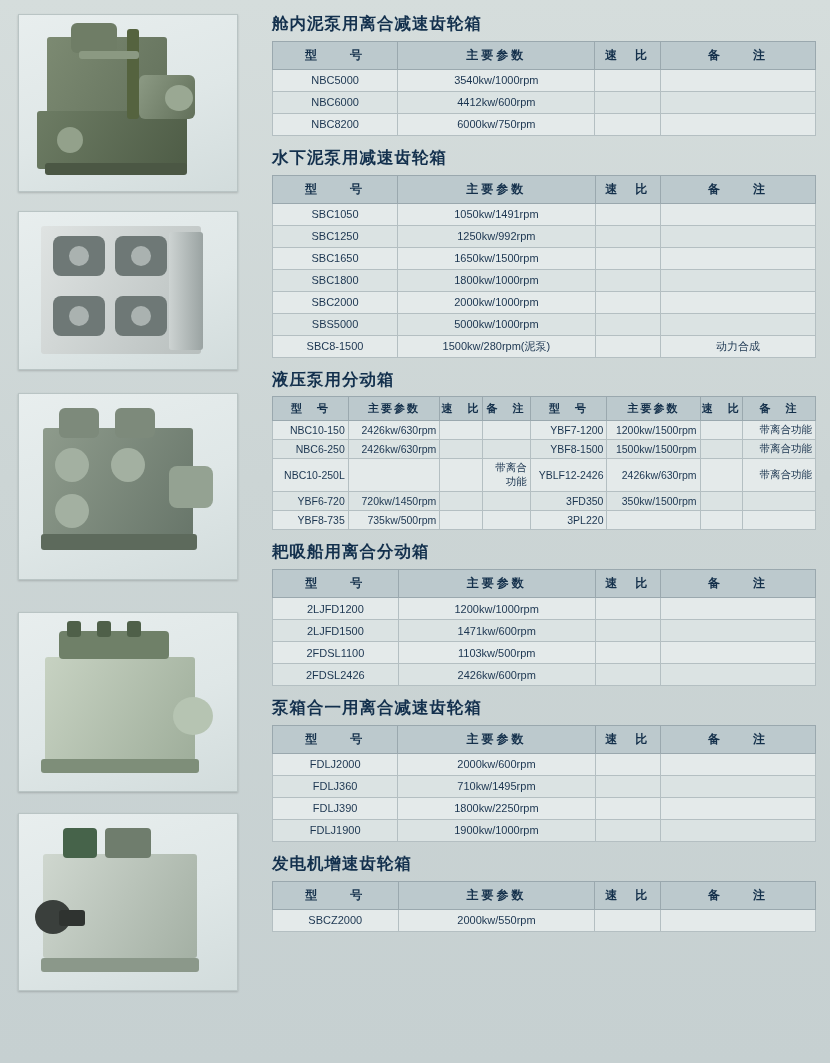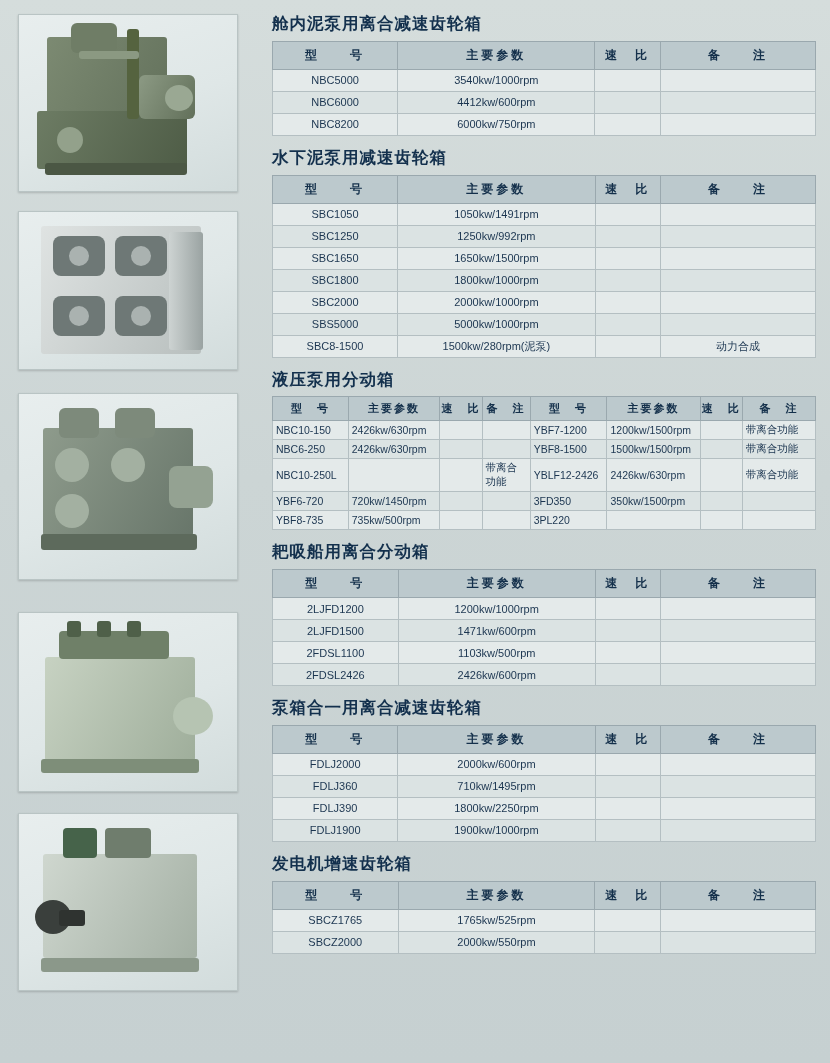--- a/index.html
+++ b/index.html
@@ -108,21 +108,21 @@
     color: #14304b;
     font-weight: bold;
     padding: 4px 1px;
     font-size: 11px;
     text-align: center;
     letter-spacing: 2px;
   }
   table.dual td {
     border: 1px solid #b4bfc2;
     padding: 2px 3px;
-    text-align: left;
+    text-align: right;
     color: #1b3550;
     height: 14px;
     font-size: 10.5px;
     margin-top: 24px;
   }
   table.dual tbody tr:nth-child(odd) td { background: #e4eaea; }
   table.dual tbody tr:nth-child(even) td { background: #dbe3e3; }
   .d-model { width: 84px; }
   .d-param { width: 92px; }
   .d-ratio { width: 44px; }
@@ -453,26 +453,20 @@
         <thead>
           <tr>
             <th class="c-model">型　　号</th>
             <th class="c-param">主要参数</th>
             <th class="c-ratio">速　比</th>
             <th class="c-note">备　　注</th>
           </tr>
         </thead>
         <tbody>
           <tr>
-            <td>SBCZ1765</td>
-            <td>1765kw/525rpm</td>
-            <td></td>
-            <td></td>
-          </tr>
-          <tr>
             <td>SBCZ2000</td>
             <td>2000kw/550rpm</td>
             <td></td>
             <td></td>
           </tr>
 
         </tbody>
       </table>
     </div>
 

